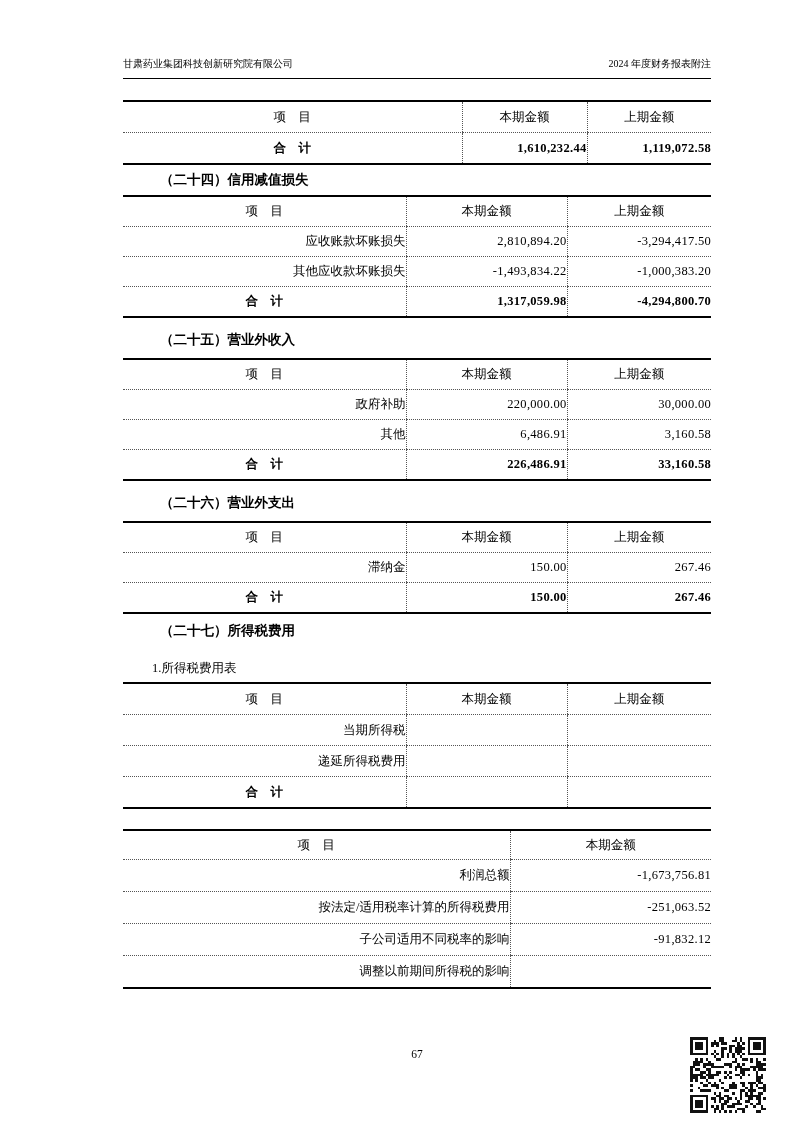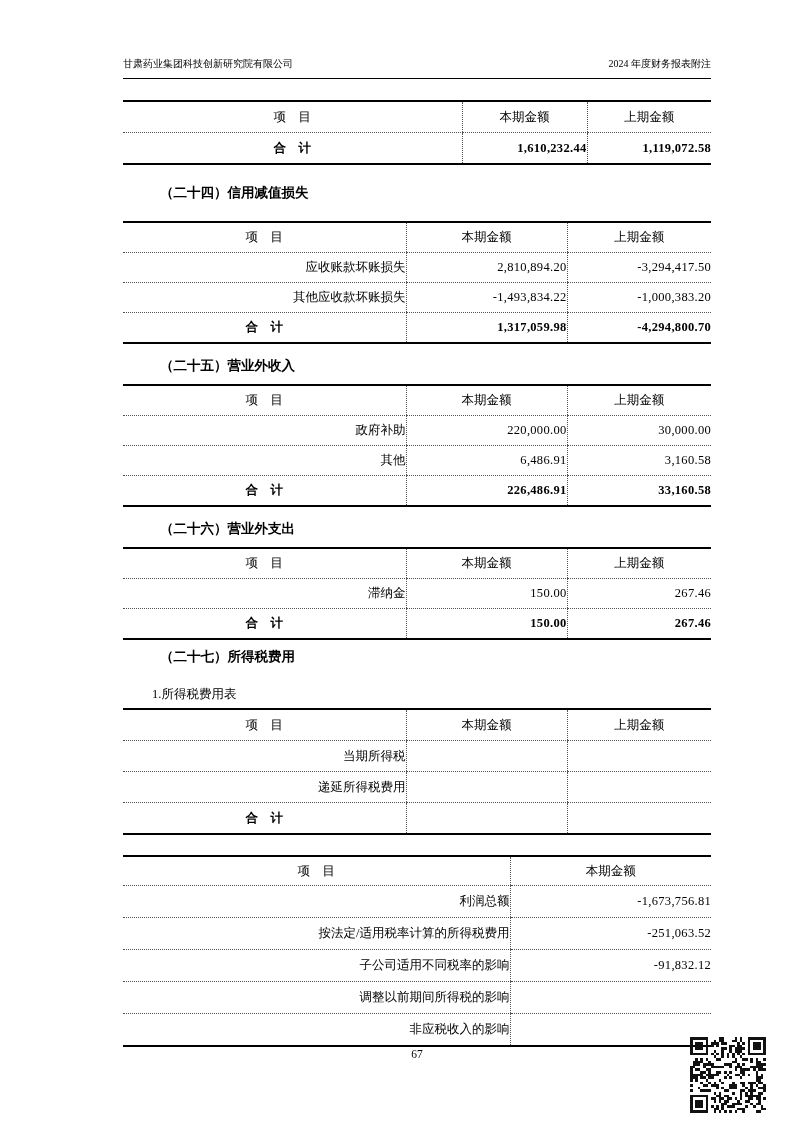--- a/index.html
+++ b/index.html
@@ -19,21 +19,21 @@
   .t-top th,.t-top td{height:30px;}
   .t-tall td{height:31px;}
   .t-tall tr.hdr th{height:28px;}
   .t-tax th,.t-tax td{height:30px;}
   .item{text-align:right;padding-left:5px;}
   .num{text-align:right;padding-right:6px;letter-spacing:0.3px;}
   .ctr{text-align:center;}
   tr.total td{font-weight:bold;}
   .mt21{margin-top:21px;} .mt13{margin-top:13px;}
   .mt10{margin-top:20px;} .mt9{margin-top:9px;} .mt8{margin-top:8px;}
-  .mt7{margin-top:19px;} .mt6{margin-top:6px;}
+  .mt7{margin-top:6px;} .mt6{margin-top:6px;}
   .page-number{position:absolute;top:1048px;left:123px;width:588px;text-align:center;font-size:11.5px;}
   .qr{position:absolute;left:690px;top:1037px;width:76px;height:76px;}
   .qr svg{width:76px;height:76px;shape-rendering:crispEdges;}
 </style>
 </head>
 <body>
 
 <div class="page">
   <div class="content">
 
@@ -199,24 +199,20 @@
       <tr>
         <td class="item">按法定/适用税率计算的所得税费用</td>
         <td class="num">-251,063.52</td>
       </tr>
       <tr>
         <td class="item">子公司适用不同税率的影响</td>
         <td class="num">-91,832.12</td>
       </tr>
       <tr>
         <td class="item">调整以前期间所得税的影响</td>
-        <td class="num"></td>
-      </tr>
-      <tr>
-        <td class="item">非应税收入的影响</td>
         <td class="num"></td>
       </tr>
     </tbody>
       </table>
   </div>
 
   <div class="page-number">67</div>
 
   <div class="qr">
     <svg id="qr-svg" viewBox="0 0 29 29" xmlns="http://www.w3.org/2000/svg">

